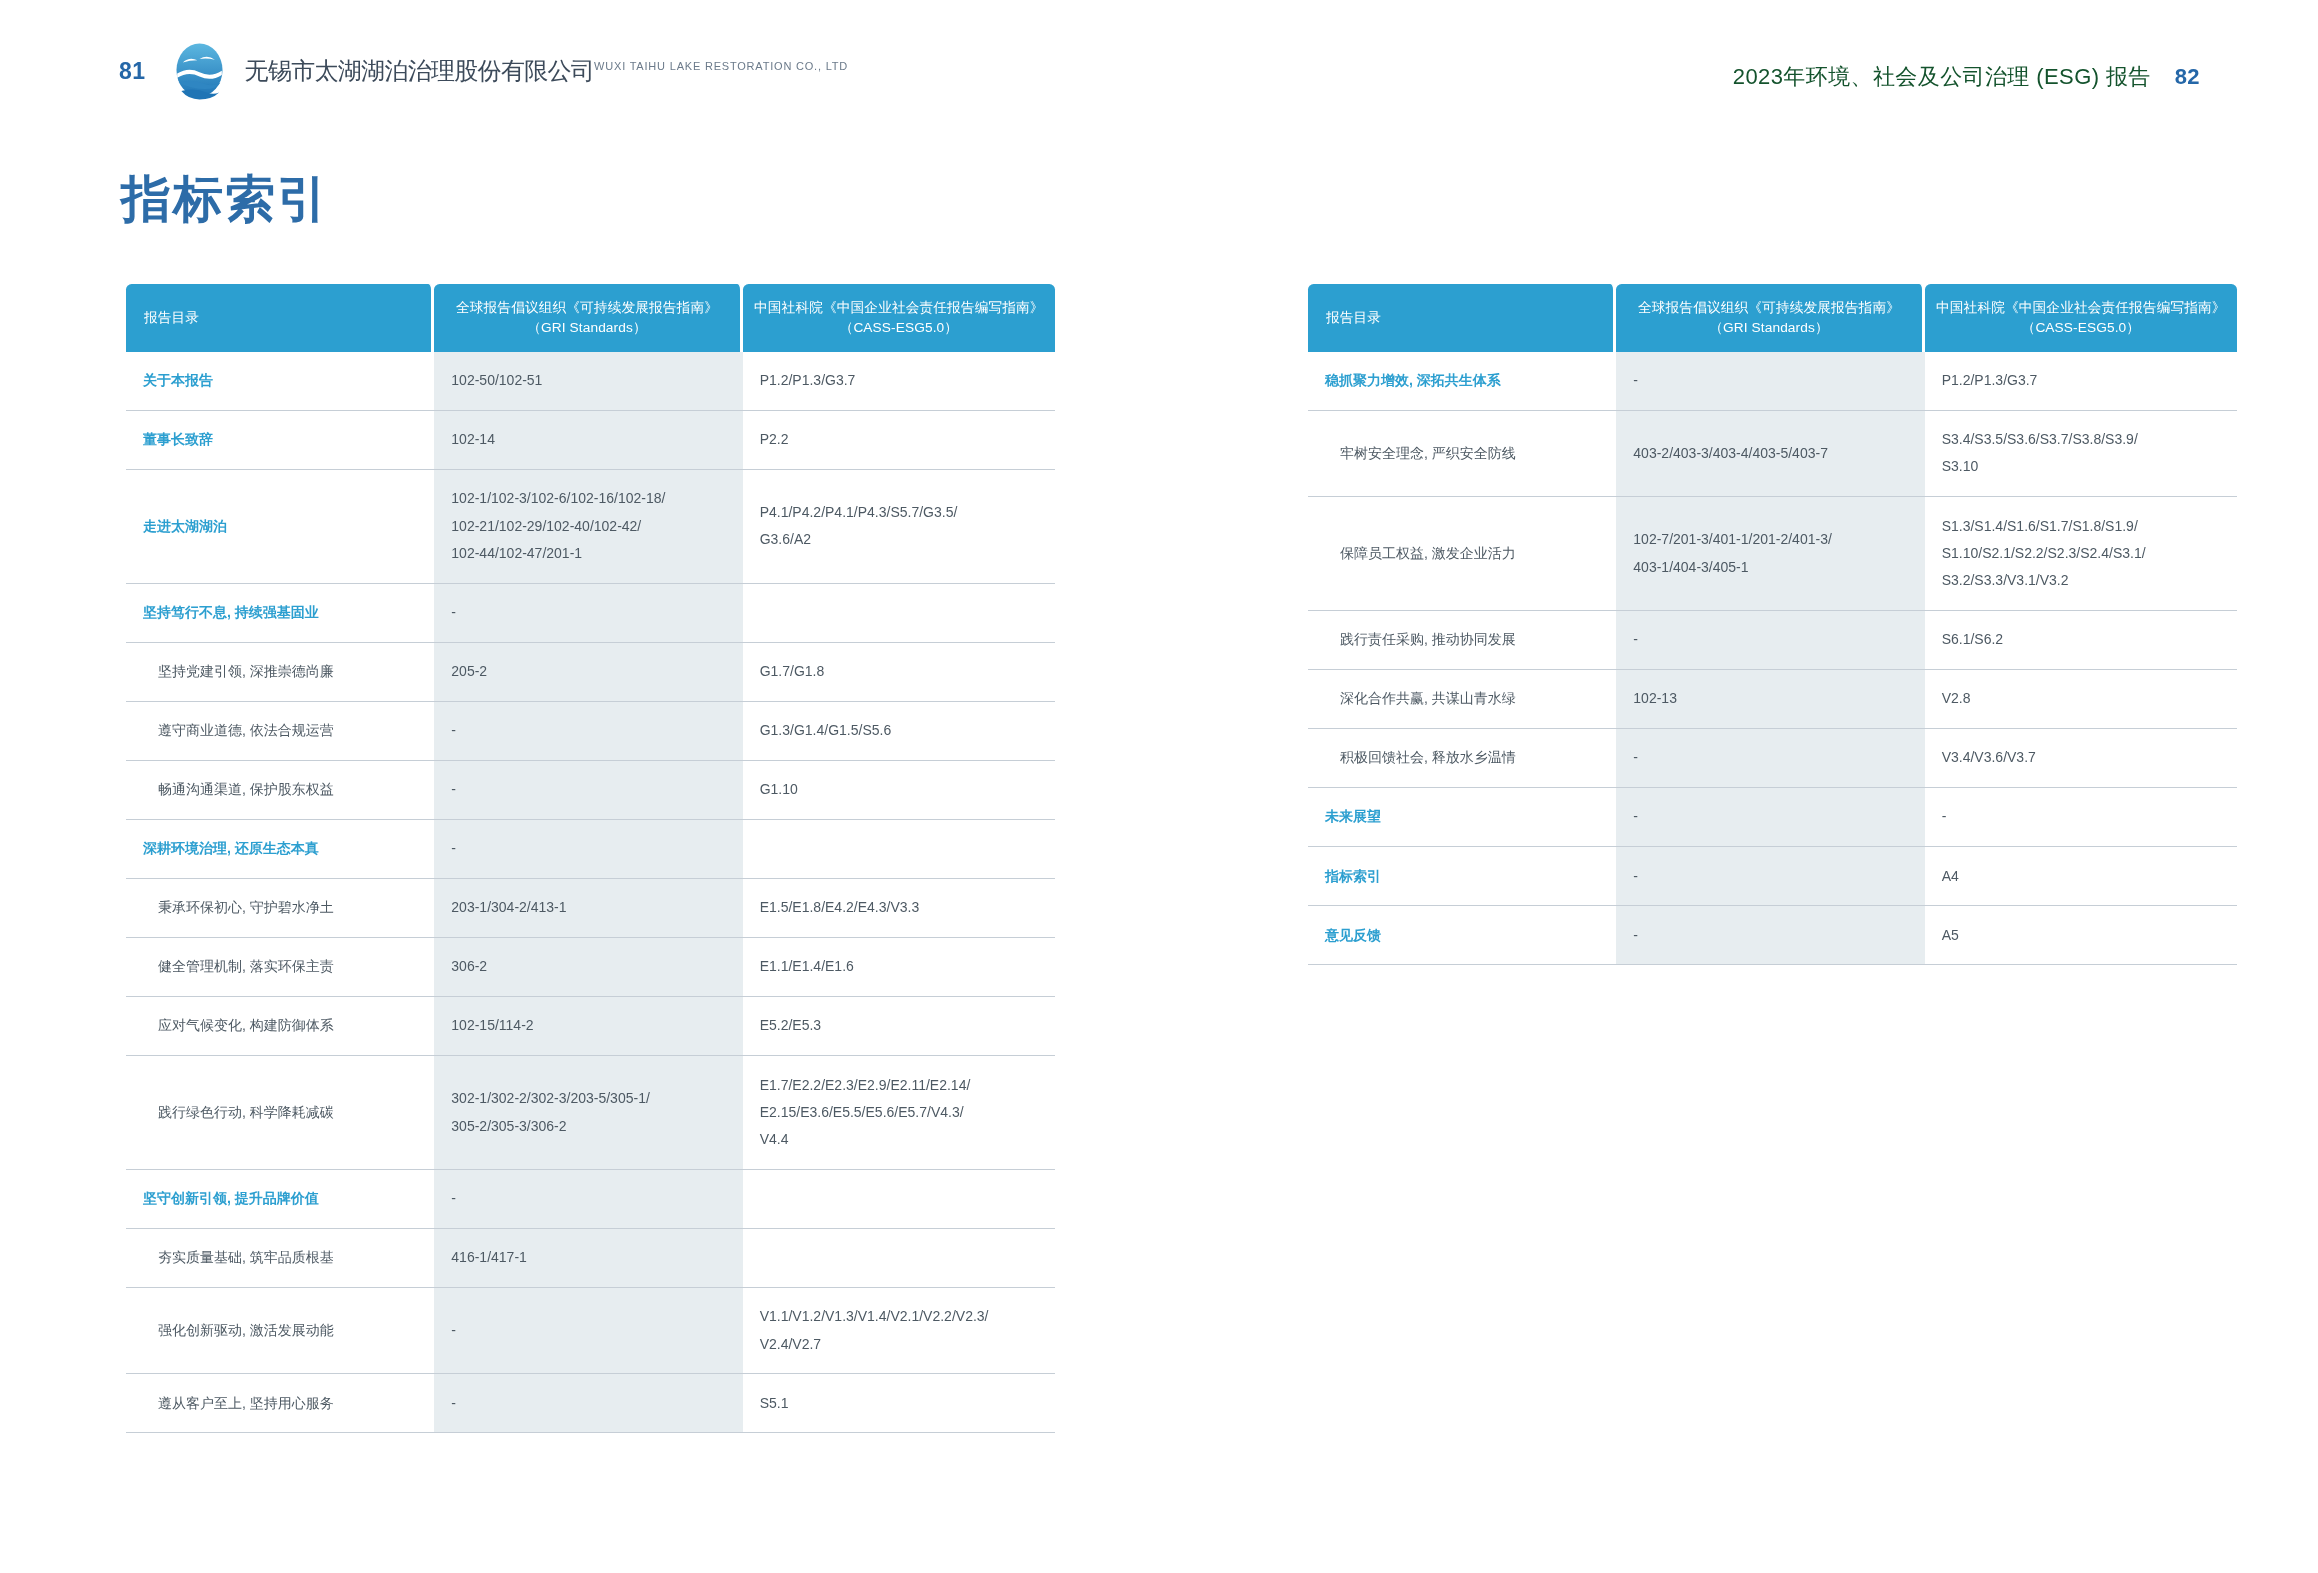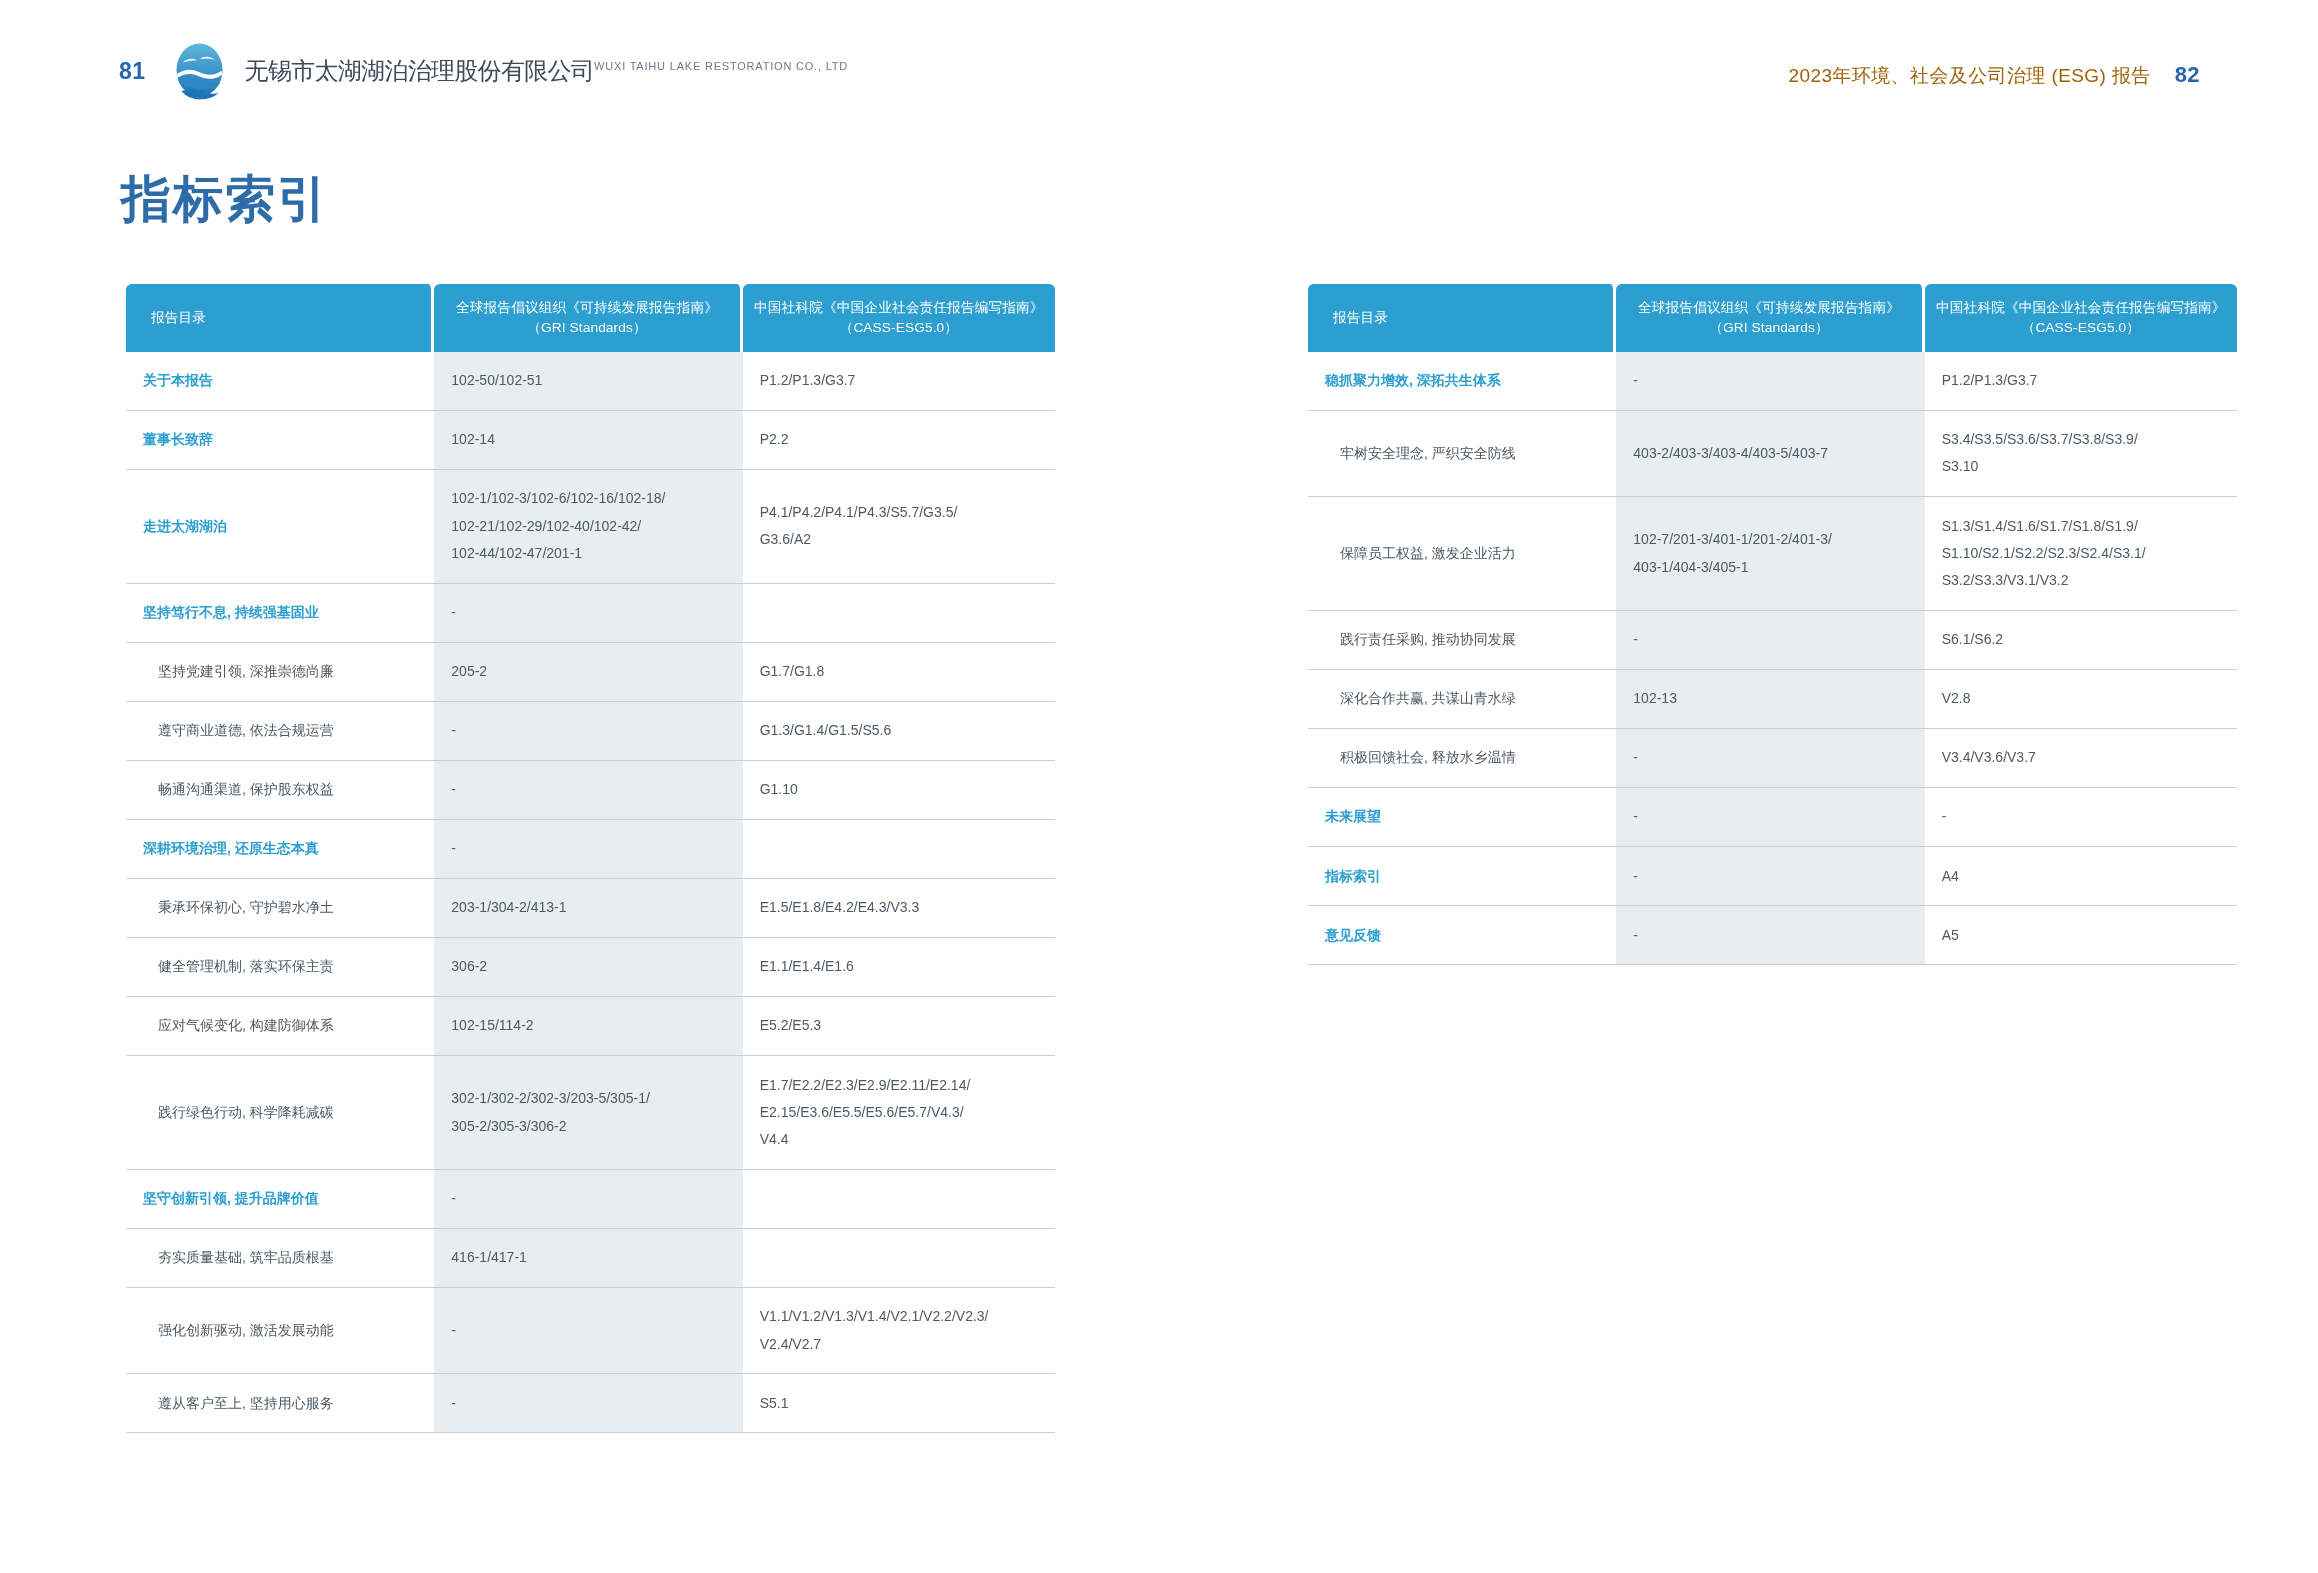--- a/index.html
+++ b/index.html
@@ -32,21 +32,21 @@
   }
   .logo-en {
     font-size: 11px; color:#6b7a8a; letter-spacing: 0.8px; line-height:1.2;
     white-space: nowrap; margin-top: 1.4px;
   }
   .hdr-right {
     position: absolute; right: 119px; top: 62px;
     display: flex; align-items: baseline; gap: 24px;
   }
   .hdr-right .doc-title {
-    font-size: 19px; color:#a16207; letter-spacing: 0.4px; white-space: nowrap;
+    font-size: 22px; color:#14532d; letter-spacing: 0.4px; white-space: nowrap;
   }
   .hdr-right .folio { font-size: 22px; }
 
   
   .page-title {
     position: absolute; left: 121px; top: 174px;
     font-size: 50px; font-weight: bold; color:#2d6ca8;
     letter-spacing: 2.1px; line-height: 1;
   }
 
@@ -70,21 +70,21 @@
     font-size: 13.7px;
     font-weight: normal;
     line-height: 1.45;
     padding: 14px 9.8px;
     height: 59px;
     vertical-align: middle;
     border-radius: 5.6px 5.6px 0 0;
     border-right: 3.5px solid #ffffff;
     letter-spacing: 0.1px;
   }
-  .tbl thead th.h1 { text-align: left; padding-left: 25px; }
+  .tbl thead th.h1 { text-align: left; padding-left: 18px; }
   .tbl thead th.h2, .tbl thead th.h3 { text-align: center; }
   .tbl thead th.h3 { border-right: none; }
   .tbl thead th .ln { display: block; white-space: nowrap; }
 
   .tbl tbody td {
     font-size: 14px;
     color: #4d5963;
     line-height: 1.95;
     vertical-align: middle;
     padding: 15.4px 11.2px;

